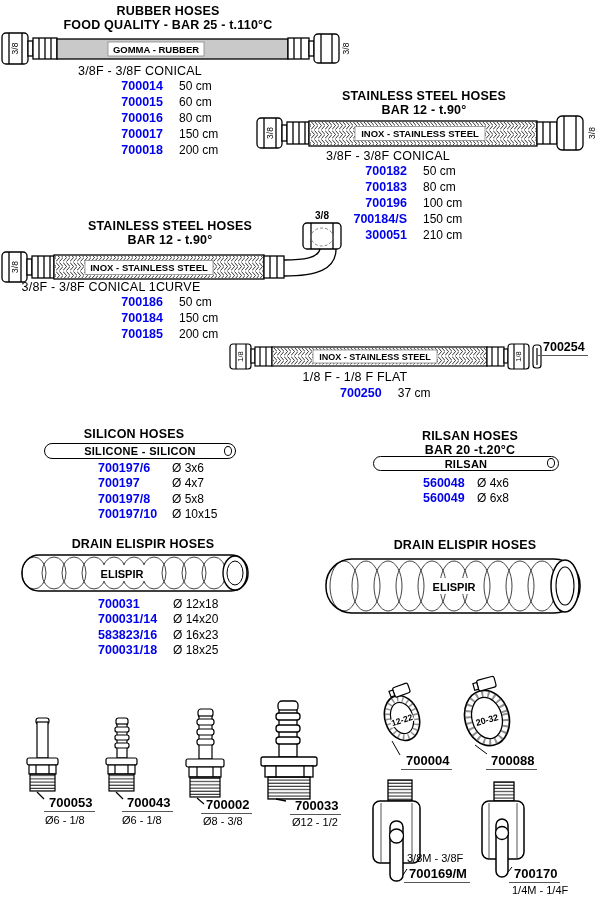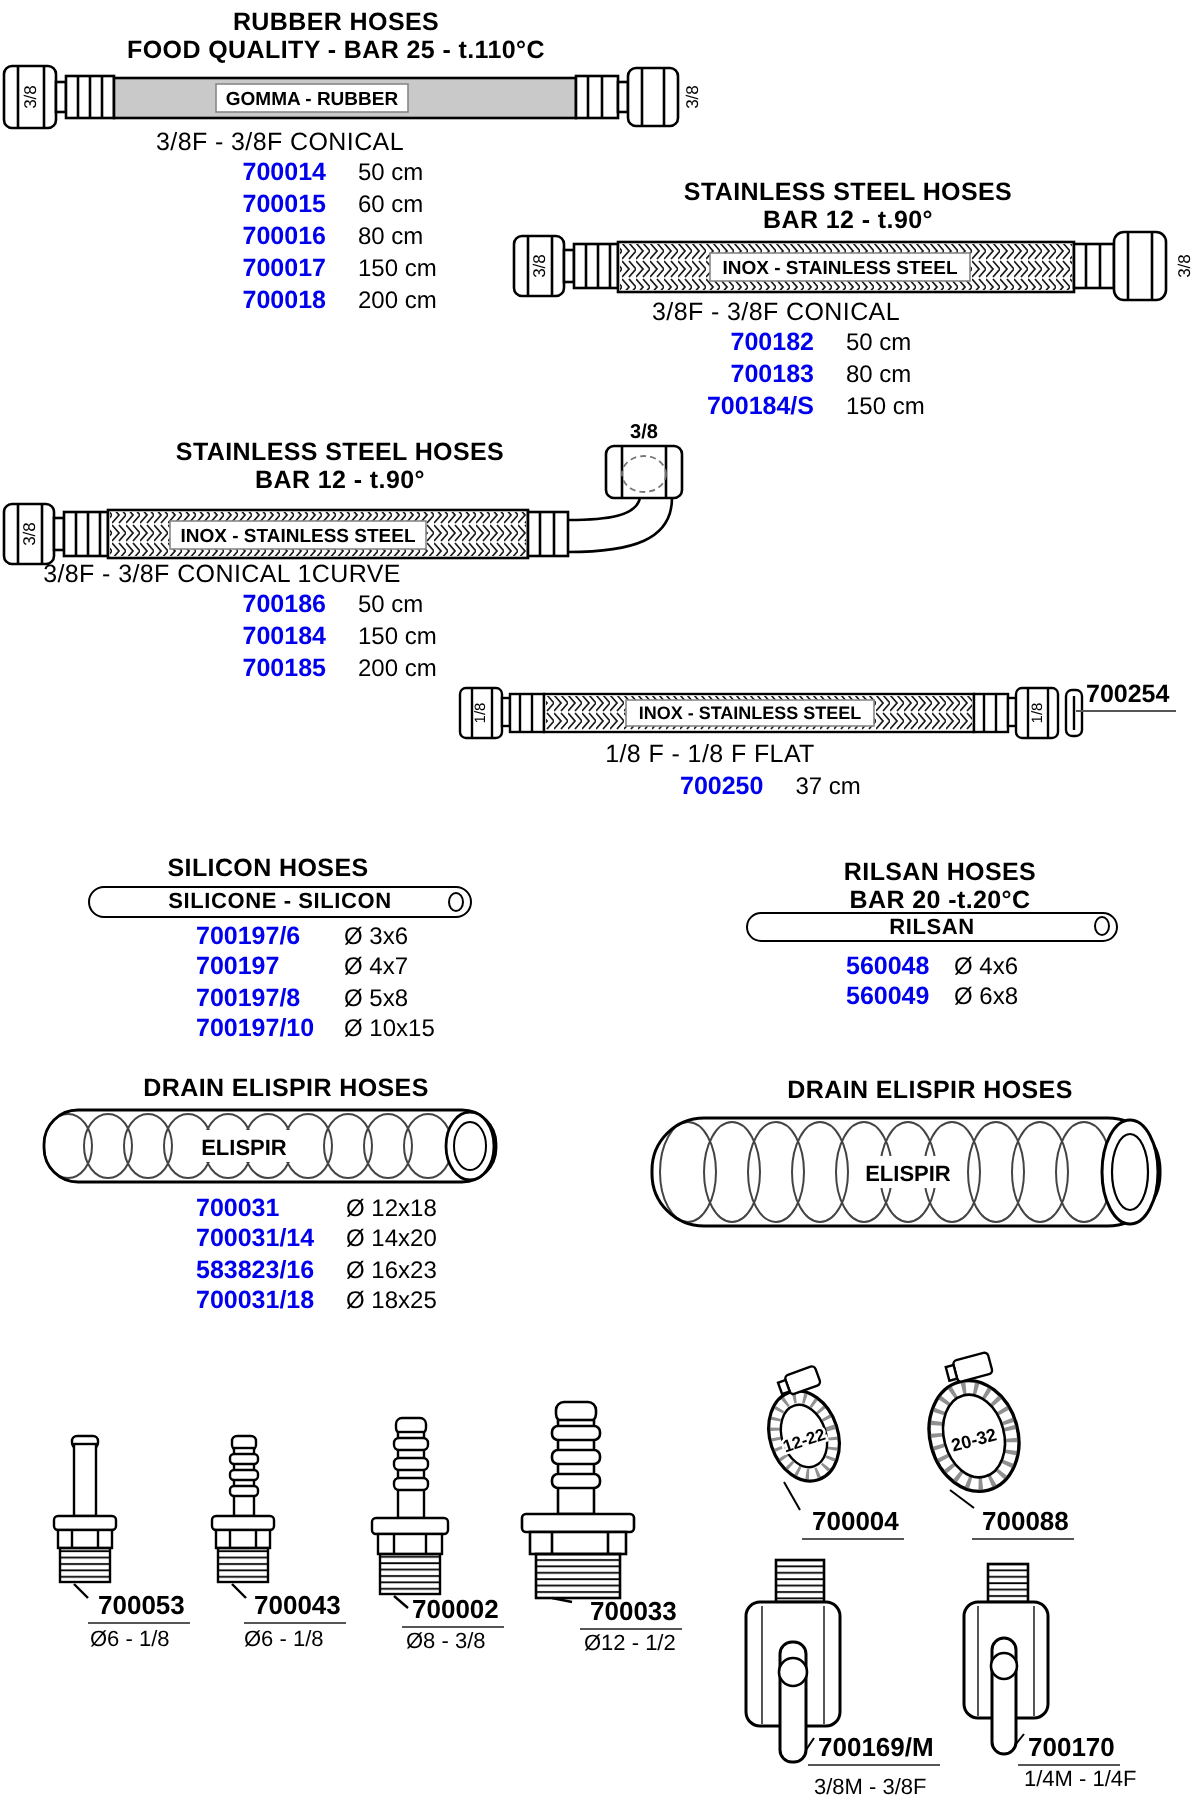--- a/index.html
+++ b/index.html
@@ -132,22 +132,30 @@
   <div class="abs plist ra" style="left:300px;top:162px;--pnw:107px">
     <div class="prow">
         <span class="pn">700182</span>
         <span class="sz">50 cm</span>
       </div>
     <div class="prow">
         <span class="pn">700183</span>
         <span class="sz">80 cm</span>
       </div>
     <div class="prow">
+        <span class="pn">700196</span>
+        <span class="sz">100 cm</span>
+      </div>
+    <div class="prow">
         <span class="pn">700184/S</span>
         <span class="sz">150 cm</span>
+      </div>
+    <div class="prow">
+        <span class="pn">300051</span>
+        <span class="sz">210 cm</span>
       </div>
   </div>
 
   <span class="abs ctr t" style="left:170px;top:219px">STAINLESS STEEL HOSES</span>
   <span class="abs ctr t" style="left:170px;top:232.5px">BAR 12 - t.90°</span>
 
   <svg class="abs" style="left:0;top:208px" width="352" height="82" viewBox="0 0 352 82">
     <text x="322" y="11" text-anchor="middle" font-size="10" font-weight="bold">3/8</text>
     <g stroke="#000" fill="#fff" stroke-width="1.3">
       <rect x="303" y="15" width="38" height="26" rx="4"></rect>
@@ -443,21 +451,21 @@
       <rect x="18" y="1" width="24" height="21" fill="url(#thr)"></rect>
       <rect x="3" y="22" width="47" height="62" rx="7" stroke-width="1.5"></rect>
       <line x1="11" y1="24" x2="11" y2="83" stroke="#555" stroke-width="1"></line>
       <line x1="42" y1="24" x2="42" y2="83" stroke="#555" stroke-width="1"></line>
       <rect x="20" y="42" width="13" height="60" rx="6" stroke-width="1.5"></rect>
       <circle cx="26.5" cy="57" r="7" stroke-width="1.3"></circle>
       <polyline points="33,96 37,90" fill="none" stroke-width="1"></polyline>
     </g>
   </svg>
   <span class="abs pnu" style="left:404px;top:866px">700169/M</span>
-  <span class="abs fsz" style="left:407px;top:888px">3/8M - 3/8F</span>
+  <span class="abs fsz" style="left:407px;top:852px">3/8M - 3/8F</span>
 
   <svg class="abs" style="left:479px;top:781px" width="50" height="104" viewBox="0 0 50 104">
     <g stroke="#000" fill="#fff" stroke-width="1.3">
       <rect x="15" y="1" width="20" height="19" fill="url(#thr)"></rect>
       <rect x="3" y="20" width="42" height="58" rx="7" stroke-width="1.5"></rect>
       <line x1="10" y1="22" x2="10" y2="77" stroke="#555" stroke-width="1"></line>
       <line x1="38" y1="22" x2="38" y2="77" stroke="#555" stroke-width="1"></line>
       <rect x="17" y="38" width="12" height="58" rx="6" stroke-width="1.5"></rect>
       <circle cx="23" cy="52" r="6.5" stroke-width="1.3"></circle>
       <polyline points="29,91 33,86" fill="none" stroke-width="1"></polyline>

